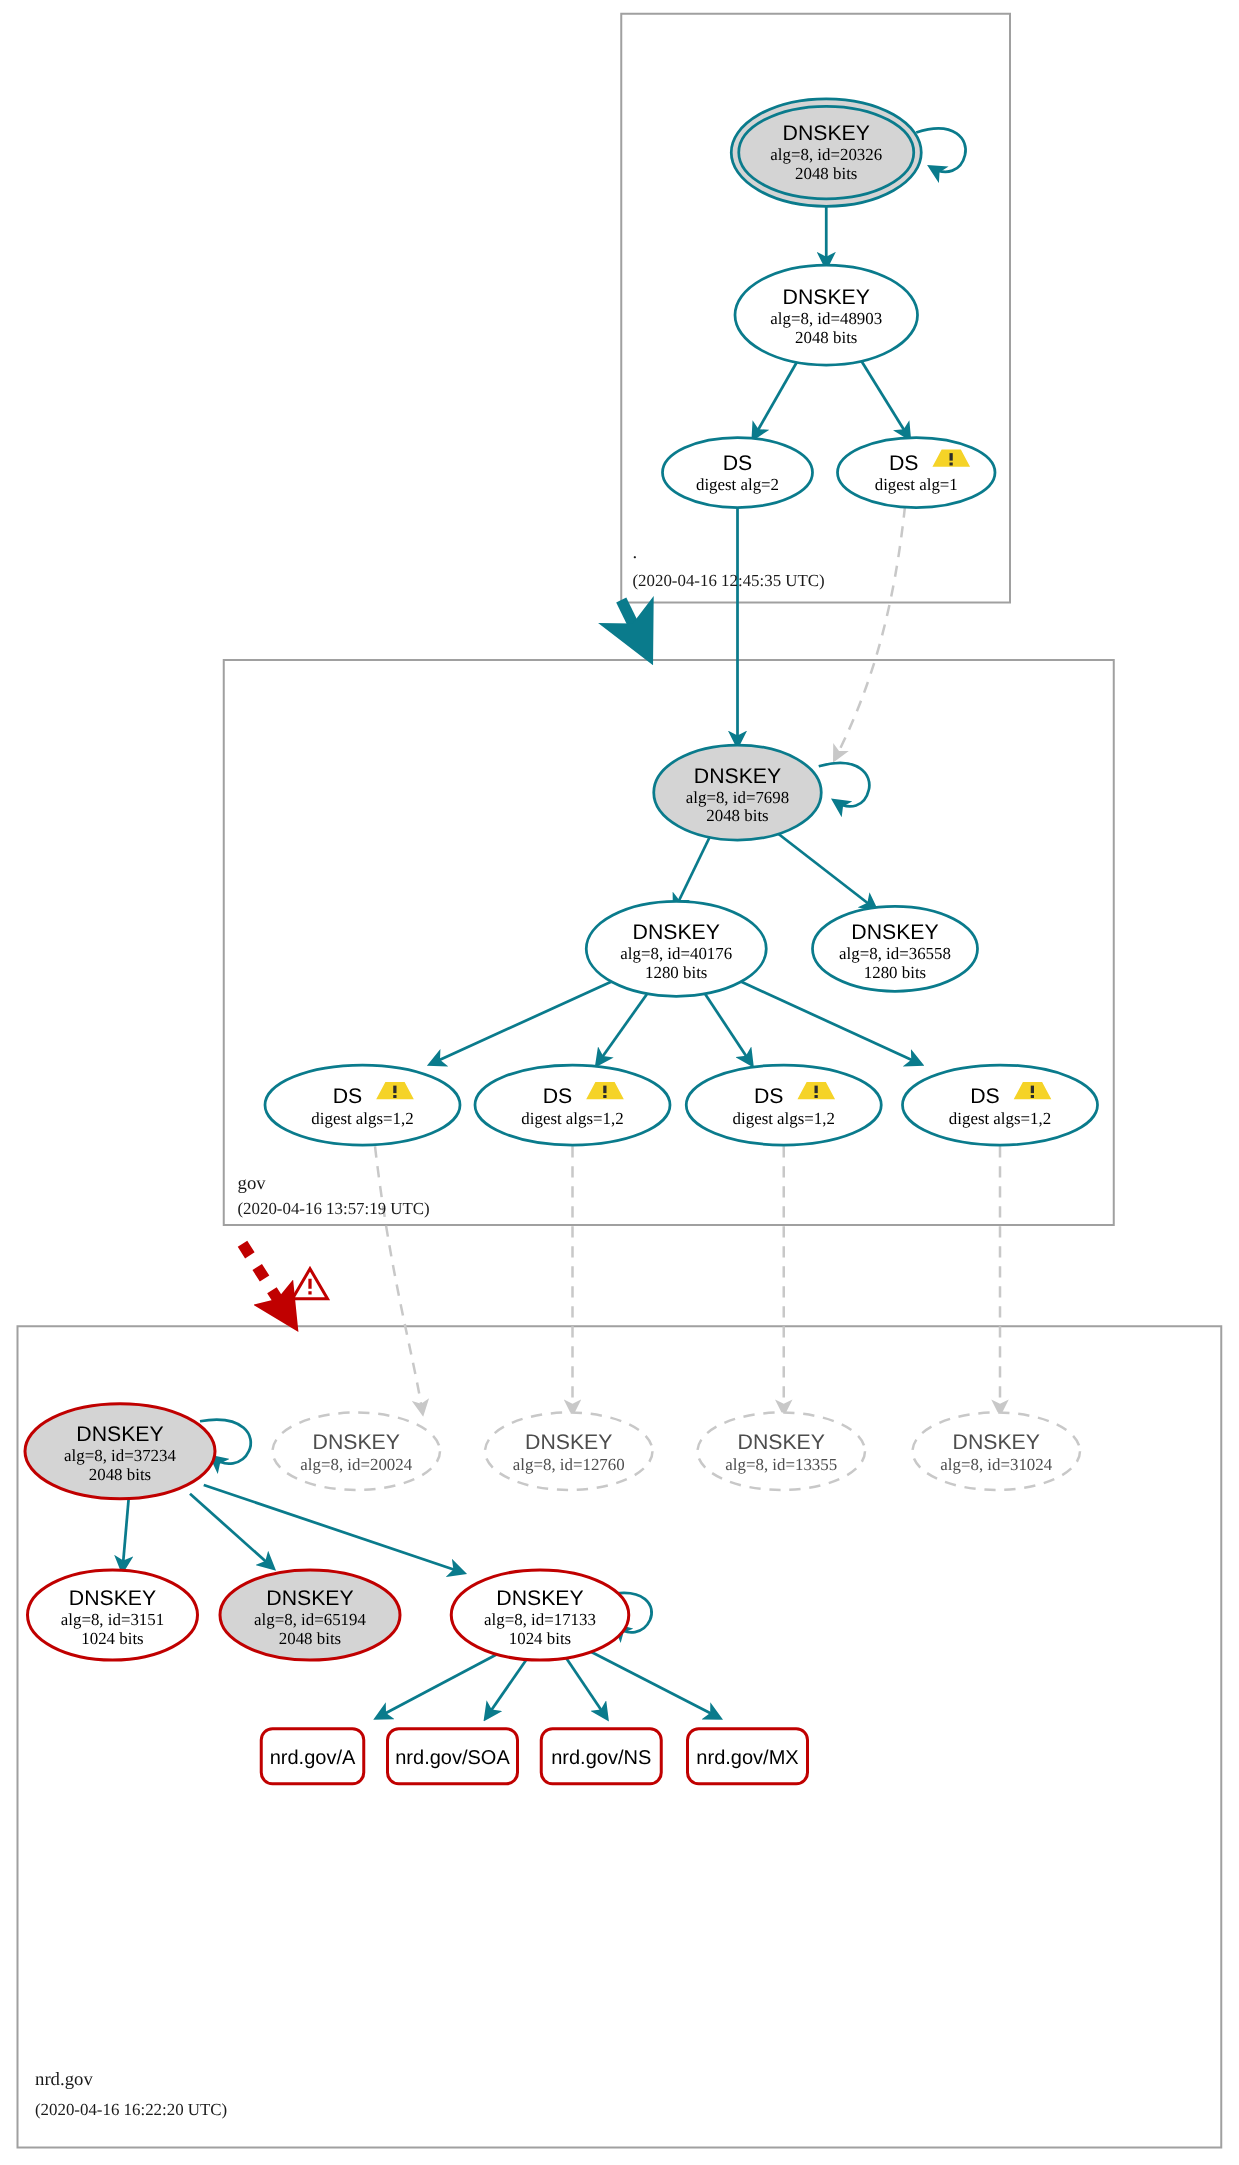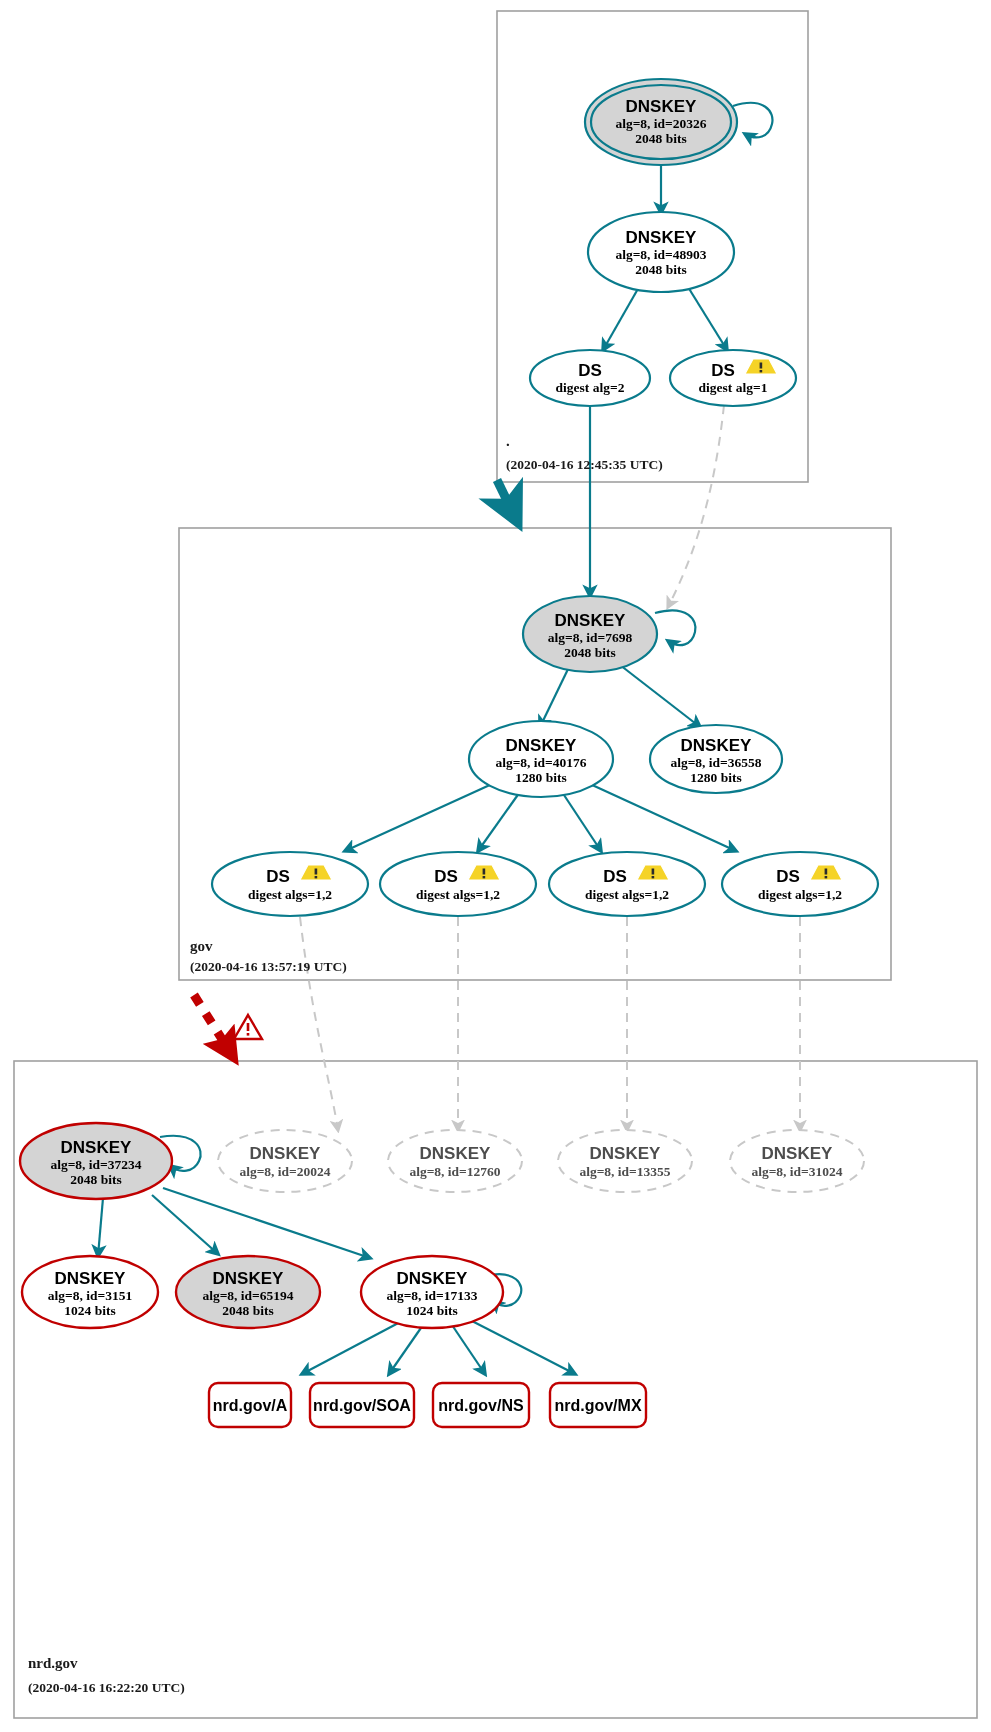--- a/index.html
+++ b/index.html
@@ -9,21 +9,20 @@
   }
   body {
     font-family: "Liberation Sans", sans-serif;
   }
   #stage {
     position: relative;
     width: 991px;
     height: 1732px;
     background: #ffffff;
     overflow: hidden;
-    font-weight: bold;
   }
   svg#diagram {
     display: block;
     width: 991px;
     height: 1732px;
   }
   .zone-box {
     fill: none;
     stroke: #a0a0a0;
     stroke-width: 1.6;

